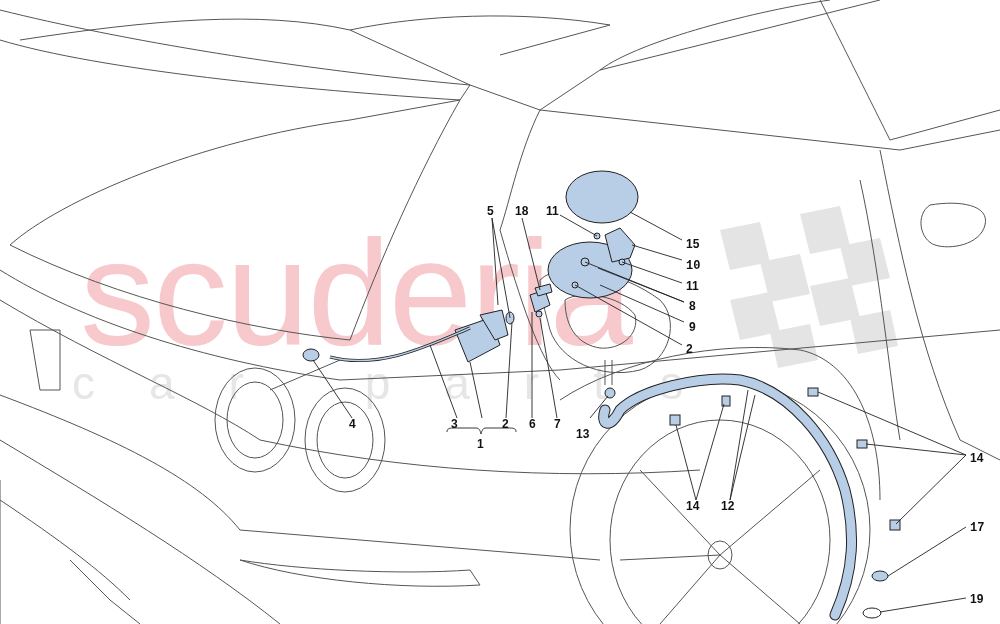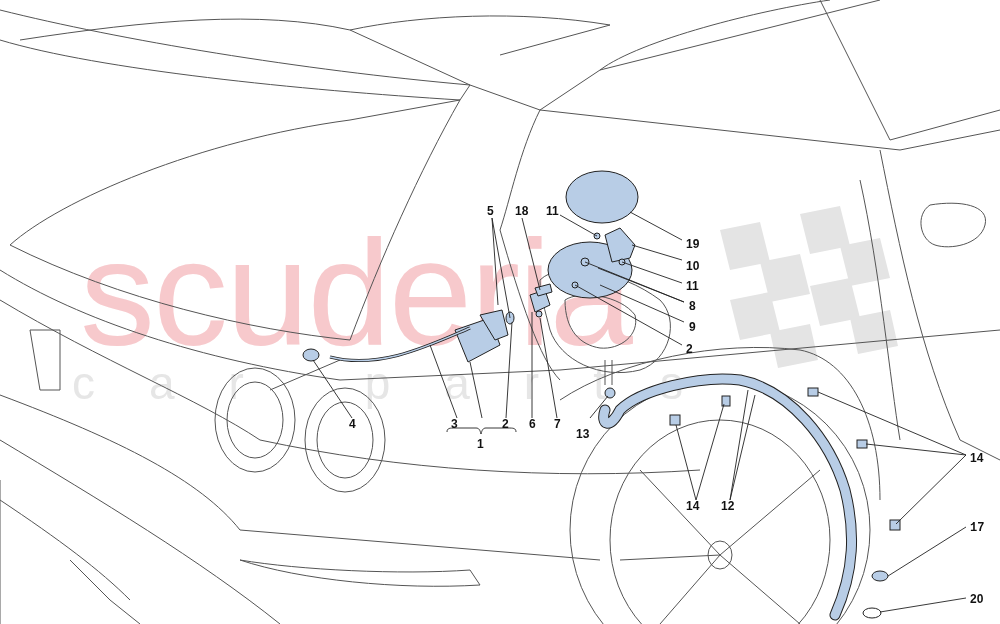--- a/index.html
+++ b/index.html
@@ -148,25 +148,25 @@
 
   <div class="lbl" style="left:477px;top:438px;">1</div>
   <div class="lbl" style="left:502px;top:418px;">2</div>
   <div class="lbl" style="left:451px;top:418px;">3</div>
   <div class="lbl" style="left:349px;top:418px;">4</div>
   <div class="lbl" style="left:487px;top:205px;">5</div>
   <div class="lbl" style="left:529px;top:418px;">6</div>
   <div class="lbl" style="left:554px;top:418px;">7</div>
   <div class="lbl" style="left:689px;top:300px;">8</div>
   <div class="lbl" style="left:689px;top:321px;">9</div>
-  <div class="lbl" style="left:686px;top:260px;">10</div>
+  <div class="lbl" style="left:686px;top:260px;font-family:Liberation Mono, monospace;">10</div>
   <div class="lbl" style="left:546px;top:205px;">11</div>
   <div class="lbl" style="left:686px;top:280px;">11</div>
   <div class="lbl" style="left:721px;top:500px;">12</div>
   <div class="lbl" style="left:576px;top:428px;">13</div>
   <div class="lbl" style="left:686px;top:500px;">14</div>
   <div class="lbl" style="left:970px;top:452px;">14</div>
-  <div class="lbl" style="left:686px;top:238px;">19</div>
+  <div class="lbl" style="left:686px;top:238px;">15</div>
   <div class="lbl" style="left:686px;top:343px;">2</div>
   <div class="lbl" style="left:970px;top:522px;font-family:Liberation Mono, monospace;">17</div>
-  <div class="lbl" style="left:970px;top:593px;">20</div>
+  <div class="lbl" style="left:970px;top:593px;">19</div>
   <div class="lbl" style="left:515px;top:205px;">18</div>
 </div>
 
 </body></html>

